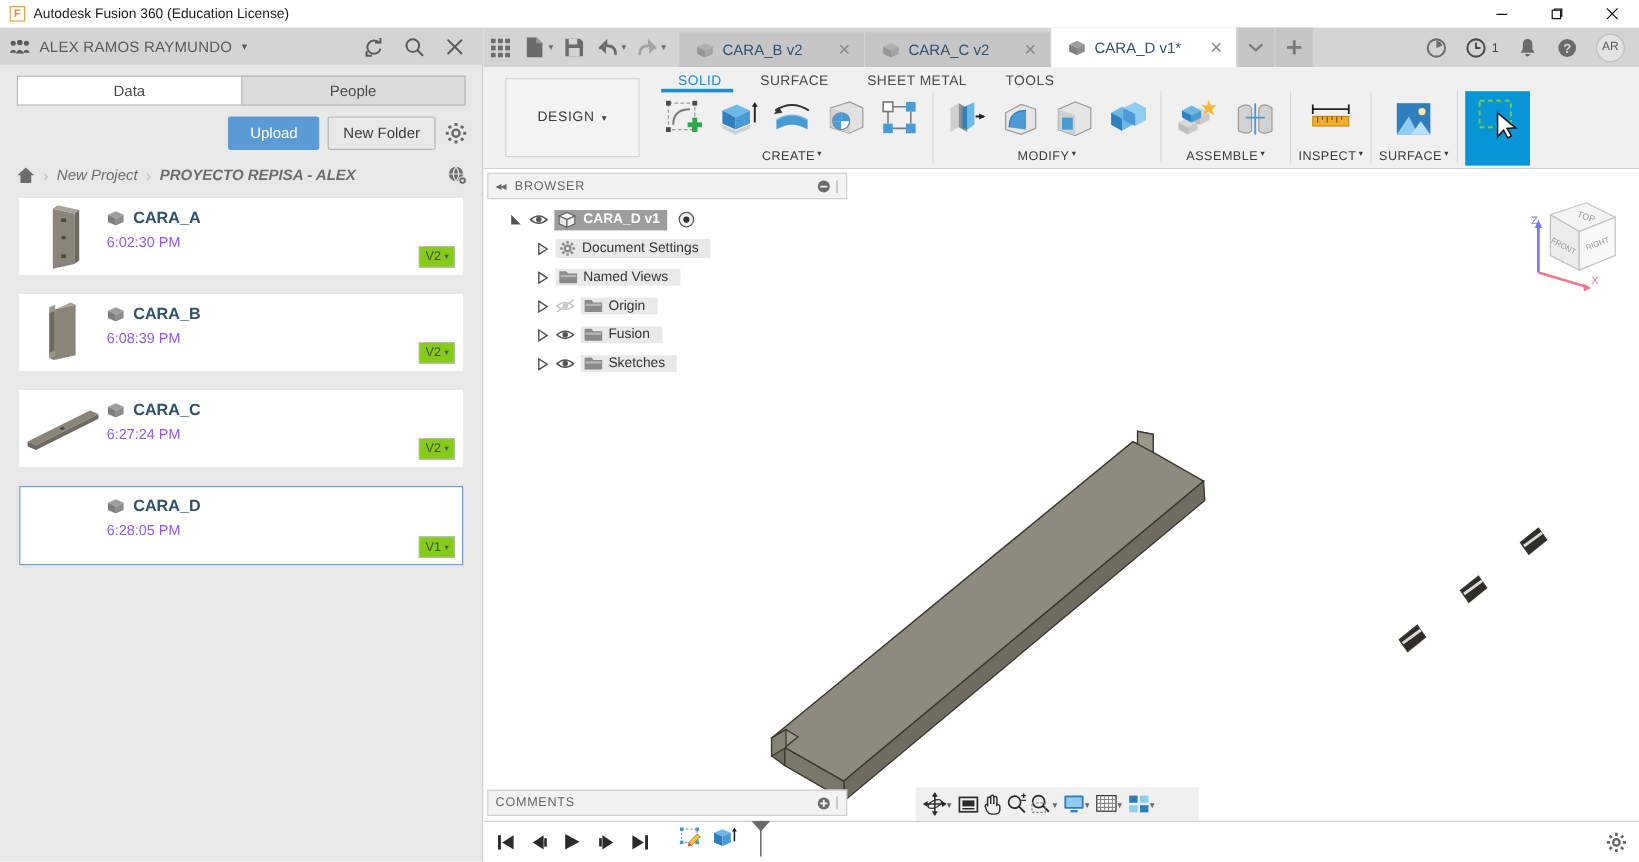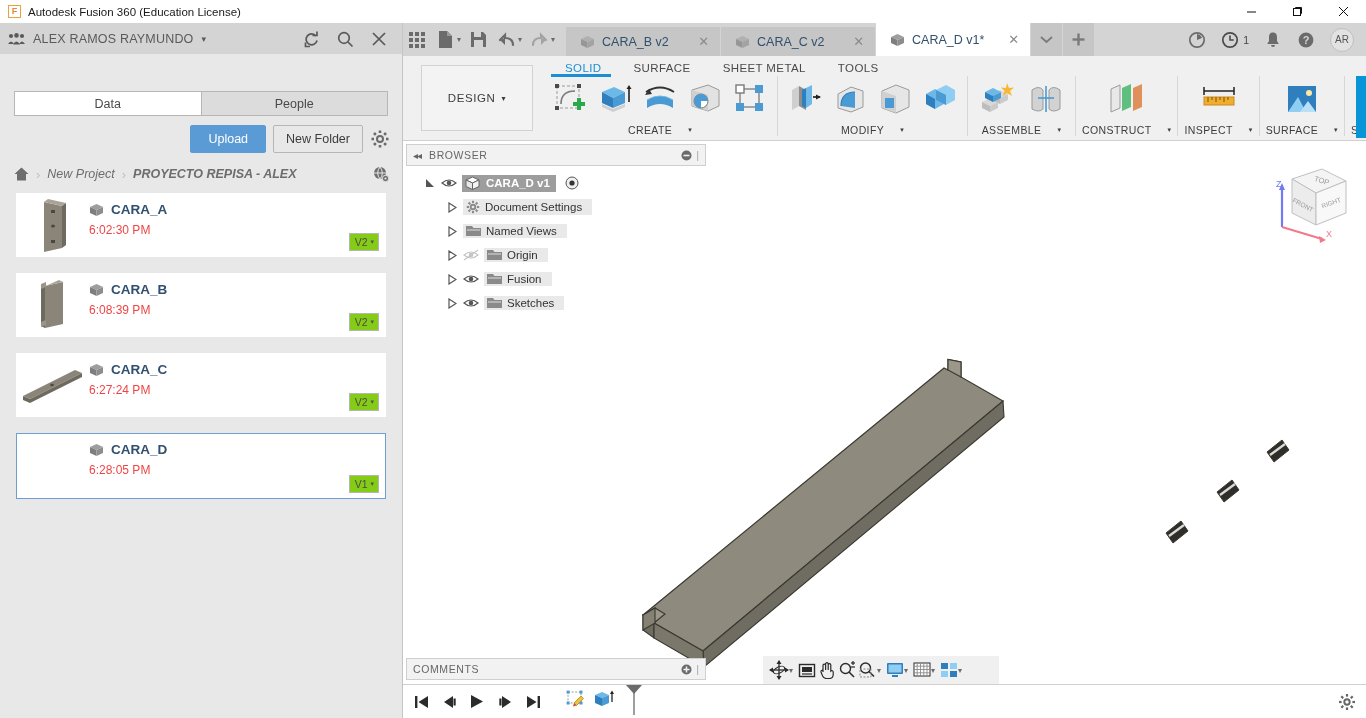--- a/index.html
+++ b/index.html
@@ -23,21 +23,21 @@
     background:#e8e8e8; border-right:1px solid #c4c4c4; }
   .lp-header { height:31px; background:#d4d4d4; display:flex;
     align-items:center; padding:0 8px; }
   .people-icon { width:17px; height:12px; margin-right:8px; position:relative; }
   .lp-user { font-size:12.5px; color:#5a5a5a; letter-spacing:.2px; }
   .lp-caret { margin-left:8px; font-size:9px; color:#5a5a5a; }
   .lp-hdr-icons { margin-left:auto; display:flex; align-items:center; gap:16px;
     padding-right:6px; }
   .hdr-ic { width:18px; height:18px; color:#5a5a5a; }
 
-  .tabs-row { display:flex; padding:9px 14px 0 14px; gap:0;margin-top:28px; }
+  .tabs-row { display:flex; padding:9px 14px 0 14px; gap:0; }
   .dp-tab { flex:1; height:25px; border:1px solid #b6b6b6; font-size:12.5px;
     color:#4a4a4a; display:flex; align-items:center; justify-content:center;
     background:#dcdcdc; }
   .dp-tab.active { background:#ffffff; }
   .dp-tab:first-child { border-right:none; }
 
   .actions-row { display:flex; justify-content:flex-end; align-items:center;
     padding:9px 12px 0 0; gap:7px; }
   .btn-upload { background:#5b9bd5; color:#fff; font-size:12.5px;
     padding:6px 17px; border:1px solid #5b9bd5; border-radius:2px; }
@@ -56,21 +56,21 @@
   .file-list { padding:10px 16px 0 16px; }
   .file-card { height:64px; background:#ffffff; border:1px solid transparent;
     display:flex; margin-bottom:16px; position:relative; }
   .file-card.selected { border:1px solid #6d9ed4; height:66px; }
   .thumb { width:72px; display:flex; align-items:center; justify-content:center; }
   .thumb svg { display:block; }
   .fc-body { flex:1; padding-top:8px; position:relative; }
   .fc-name-row { display:flex; align-items:center; gap:7px; }
   .cube-ic { width:15px; height:14px; }
   .fc-name { font-size:13.5px; font-weight:bold; color:#31506e; }
-  .fc-time { font-size:12px; color:#ef4444; margin-top:6px; }
+  .fc-time { font-size:12px; color:#8b5cf6; margin-top:6px; }
   .ver-badge { position:absolute; right:6px; bottom:5px; border:1px solid #b6b6b6;
     background:#84cc16; font-size:10.5px; color:#4a4a4a; padding:2px 4px 2px 5px;
     display:flex; align-items:center; gap:3px; }
   .ver-badge .vc { font-size:7px; color:#555; }
 
   
   .main { position:absolute; left:403px; top:23px; width:963px; height:695px;
     background:#ffffff; }
 
   
@@ -112,21 +112,21 @@
     display:flex; align-items:flex-start; }
   .panel { display:flex; flex-direction:column; align-items:center;
     padding:0 6px; position:relative; }
   .panel + .panel { border-left:1px solid #d7d7d7; }
   .panel-icons { display:flex; align-items:flex-start; gap:3px; height:44px;
     padding-top:2px; }
   .pi { width:42px; height:42px; display:flex; align-items:center;
     justify-content:center; }
   .pi.wide { width:46px; }
   .panel-label { font-size:10.5px; color:#3c3c3c; letter-spacing:.4px;
-    margin-top:4px; display:flex; align-items:center; gap:16px; }
+    margin-top:4px; display:flex; gap:2px; }
   .pl-caret { font-size:7px; }
   .sel-hl { position:absolute; left:0; top:0; width:54px; height:62px;
     background:#0696d7; }
   .solid-underline { position:absolute; left:8px; top:-2px; width:60px;
     height:3px; background:#1c8fd4; }
 
   
   .canvas { position:absolute; left:0; top:118px; width:963px; height:577px;
     background:#ffffff; }
 
@@ -640,35 +640,20 @@
               <line x1="10" y1="16" x2="26" y2="16" stroke="#4a9ad4" stroke-width="1.6"></line>
             </svg>
           </div>
         </div>
         <div class="panel-label">
           <span>ASSEMBLE</span>
           <span class="pl-caret">▾</span>
         </div>
       </div>
 
-      <div class="panel">
-        <div class="panel-icons">
-          <div class="pi wide">
-            <svg width="40" height="34" viewBox="0 0 40 34">
-              <polygon points="4,7 13,3 13,26 4,30" fill="#e8e8e8" stroke="#9a9a9a"></polygon>
-              <polygon points="15,6 24,2 24,25 15,29" fill="#5fbf7e"></polygon>
-              <polygon points="26,6 35,2 35,25 26,29" fill="#e0905a"></polygon>
-            </svg>
-          </div>
-        </div>
-        <div class="panel-label">
-          <span>CONSTRUCT</span>
-          <span class="pl-caret">▾</span>
-        </div>
-      </div>
 
       <div class="panel">
         <div class="panel-icons">
           <div class="pi wide">
             <svg width="40" height="34" viewBox="0 0 40 34">
               <line x1="5" y1="9" x2="35" y2="9" stroke="#222" stroke-width="1.5"></line>
               <line x1="5" y1="5" x2="5" y2="13" stroke="#222" stroke-width="1.5"></line>
               <line x1="35" y1="5" x2="35" y2="13" stroke="#222" stroke-width="1.5"></line>
               <rect x="5" y="15" width="30" height="8" fill="#f0ad2e" stroke="#c98c1c"></rect>
               <g stroke="#7a5510" stroke-width="1">

